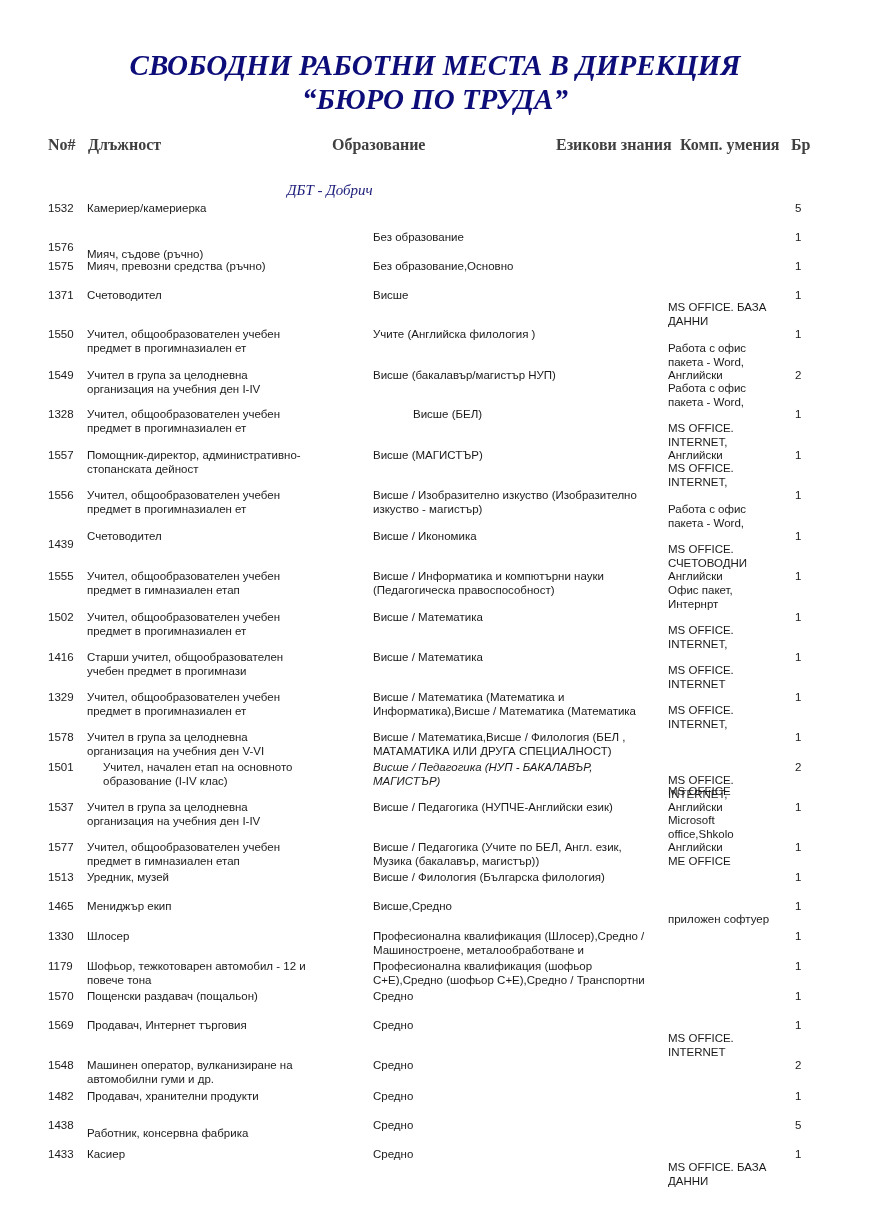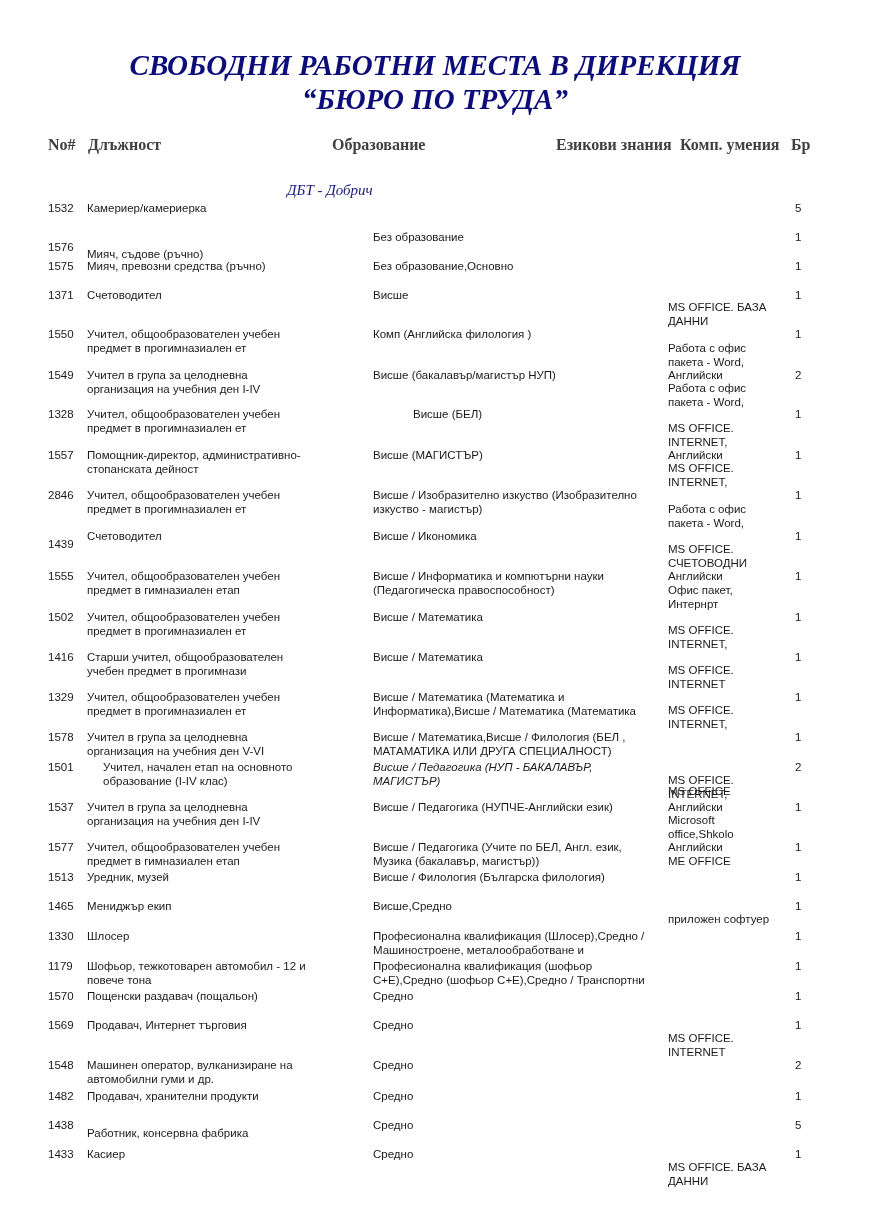--- a/index.html
+++ b/index.html
@@ -76,21 +76,21 @@
       </div>
       <div class="cell cnt" style="top: 289px;">1</div>
     </div>
     <div>
       <div class="cell num" style="top: 328px;">1550</div>
       <div class="cell pos" style="top: 328px;">
         <span class="line">Учител, общообразователен учебен</span>
         <span class="line">предмет в прогимназиален ет</span>
       </div>
       <div class="cell edu" style="top: 328px;">
-        <span class="line">Комп (Английска филология )</span>
+        <span class="line">Учите (Английска филология )</span>
       </div>
       <div class="cell cnt" style="top: 328px;">1</div>
     </div>
     <div>
       <div class="cell num" style="top: 369px;">1549</div>
       <div class="cell pos" style="top: 369px;">
         <span class="line">Учител в група за целодневна</span>
         <span class="line">организация на учебния ден I-IV</span>
       </div>
       <div class="cell edu" style="top: 369px;">
@@ -114,21 +114,21 @@
       <div class="cell pos" style="top: 449px;">
         <span class="line">Помощник-директор, административно-</span>
         <span class="line">стопанската дейност</span>
       </div>
       <div class="cell edu" style="top: 449px;">
         <span class="line">Висше (МАГИСТЪР)</span>
       </div>
       <div class="cell cnt" style="top: 449px;">1</div>
     </div>
     <div>
-      <div class="cell num" style="top: 489px;">2846</div>
+      <div class="cell num" style="top: 489px;">1556</div>
       <div class="cell pos" style="top: 489px;">
         <span class="line">Учител, общообразователен учебен</span>
         <span class="line">предмет в прогимназиален ет</span>
       </div>
       <div class="cell edu" style="top: 489px;">
         <span class="line">Висше / Изобразително изкуство (Изобразително</span>
         <span class="line">изкуство - магистър)</span>
       </div>
       <div class="cell cnt" style="top: 489px;">1</div>
     </div>

